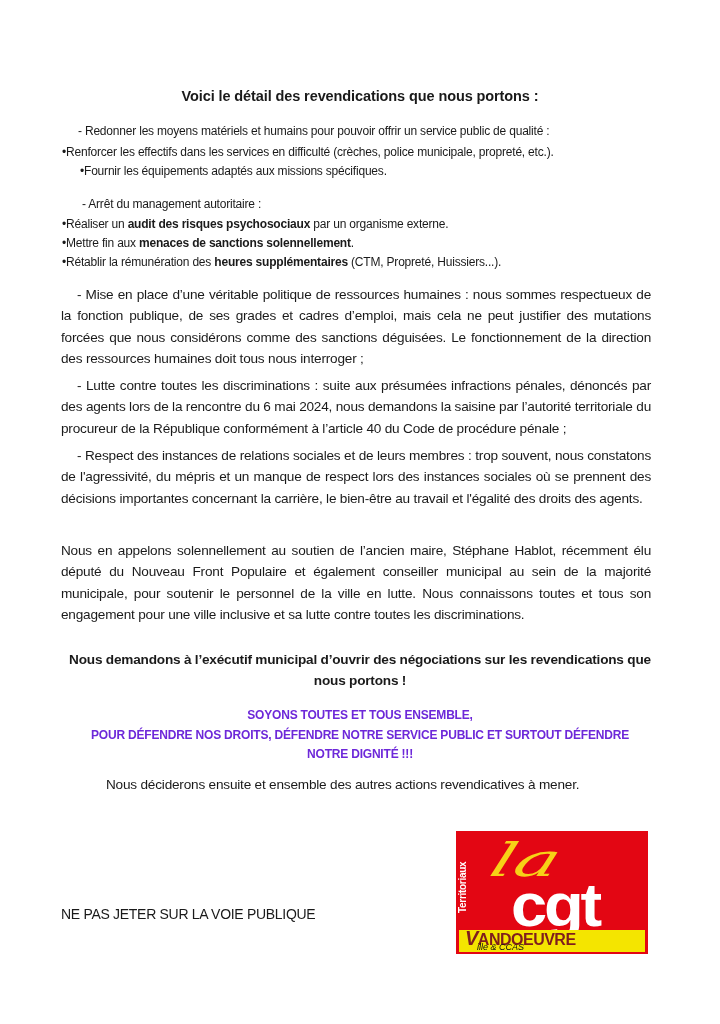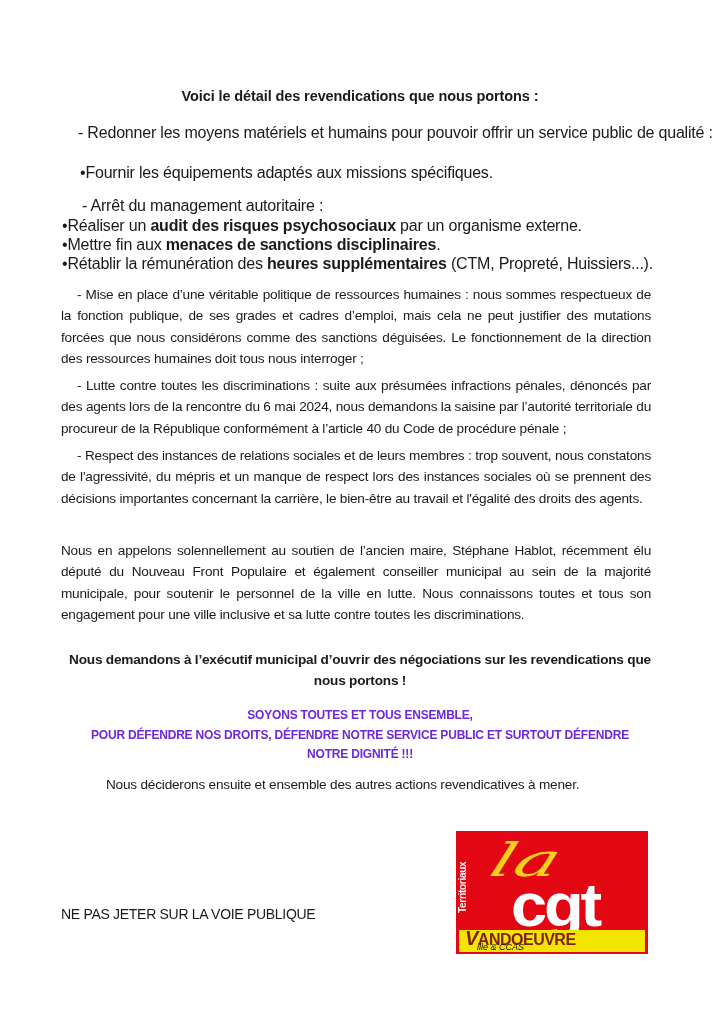--- a/index.html
+++ b/index.html
@@ -6,21 +6,21 @@
     body {
       width: 720px; height: 1024px; position: relative; overflow: hidden;
       font-family: "Liberation Sans", "DejaVu Sans", sans-serif;
       color: #1a1a1a;
     }
     .page { position: absolute; left: 0; top: 0; width: 720px; height: 1024px; }
     .title {
       position: absolute; top: 88px; left: 0; width: 720px; text-align: center;
       font-weight: bold; font-size: 14.5px; letter-spacing: -0.1px;
     }
-    .line { position: absolute; font-size: 16px; white-space: nowrap; letter-spacing: -0.2px; }
+    .line { position: absolute; font-size: 12px; white-space: nowrap; letter-spacing: -0.2px; }
     .para {
       position: absolute; left: 61px; width: 590px; font-size: 13.6px;
       line-height: 21.3px; text-align: justify; letter-spacing: -0.2px;
     }
     .para .indent { display: inline-block; width: 16px; }
     .demand {
       position: absolute; top: 649px; left: 60px; width: 600px; text-align: center;
       font-weight: bold; font-size: 13.6px; line-height: 21px; letter-spacing: -0.2px;
     }
     .slogan {
@@ -62,25 +62,26 @@
     }
   </style>
 </head>
 <body>
 
 <div class="page">
 
   <div class="title">Voici le détail des revendications que nous portons :</div>
 
   <div class="line" style="top:124px; left:78px;">- Redonner les moyens matériels et humains pour pouvoir offrir un service public de qualité :</div>
+  <div class="line" style="top:145px; left:62px;">•Renforcer les effectifs dans les services en difficulté (crèches, police municipale, propreté, etc.).</div>
   <div class="line" style="top:164px; left:80px;">•Fournir les équipements adaptés aux missions spécifiques.</div>
 
   <div class="line" style="top:197px; left:82px;">- Arrêt du management autoritaire :</div>
   <div class="line" style="top:217px; left:62px;"><span>•Réaliser un </span><b>audit des risques psychosociaux</b><span> par un organisme externe.</span></div>
-  <div class="line" style="top:236px; left:62px;"><span>•Mettre fin aux </span><b>menaces de sanctions disciplinaires</b><span>.</span></div>
+  <div class="line" style="top:236px; left:62px;"><span>•Mettre fin aux </span><b>menaces de sanctions solennellement</b><span>.</span></div>
   <div class="line" style="top:255px; left:62px;"><span>•Rétablir la rémunération des </span><b>heures supplémentaires</b><span> (CTM, Propreté, Huissiers...).</span></div>
 
   <div class="para" style="top:284px;"><span class="indent"></span><span>- Mise en place d’une véritable politique de ressources humaines : nous sommes respectueux de la fonction publique, de ses grades et cadres d’emploi, mais cela ne peut justifier des mutations forcées que nous considérons comme des sanctions déguisées. Le fonctionnement de la direction des ressources humaines doit tous nous interroger ;</span></div>
 
   <div class="para" style="top:375px;"><span class="indent"></span><span>- Lutte contre toutes les discriminations : suite aux présumées infractions pénales, dénoncés par des agents lors de la rencontre du 6 mai 2024, nous demandons la saisine par l’autorité territoriale du procureur de la République conformément à l’article 40 du Code de procédure pénale ;</span></div>
 
   <div class="para" style="top:445px;"><span class="indent"></span><span>- Respect des instances de relations sociales et de leurs membres :  trop souvent, nous constatons de l'agressivité, du mépris et un manque de respect lors des instances sociales où se prennent des décisions importantes concernant la carrière, le bien-être au travail et l'égalité des droits des agents.</span></div>
 
   <div class="para" style="top:540px;">Nous en appelons solennellement au soutien de l’ancien maire, Stéphane Hablot, récemment élu député du Nouveau Front Populaire et également conseiller municipal au sein de la majorité municipale, pour soutenir le personnel de la ville en lutte. Nous connaissons toutes et tous son engagement pour une ville inclusive et sa lutte contre toutes les discriminations.</div>
 

